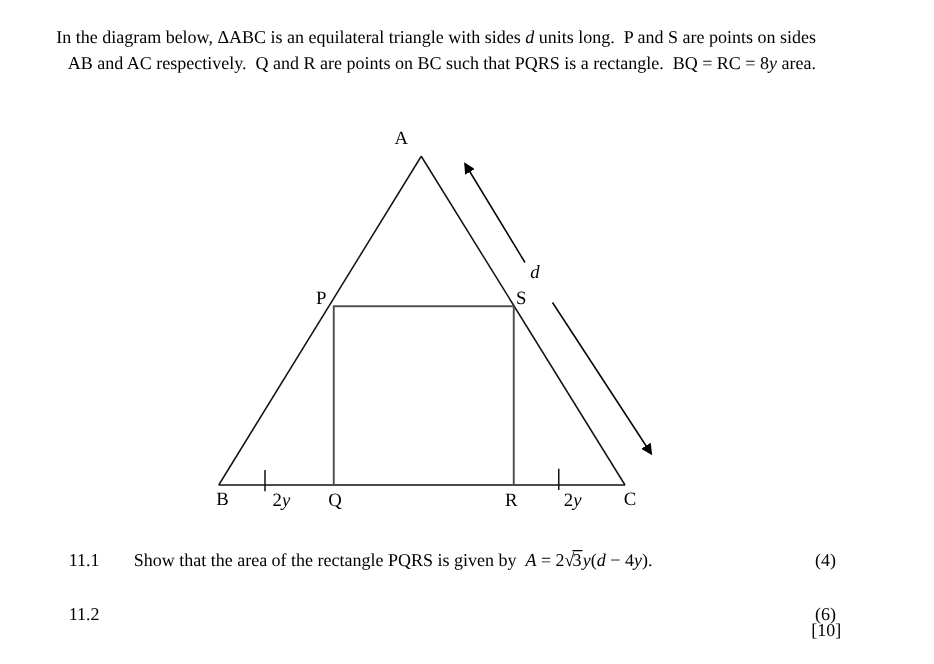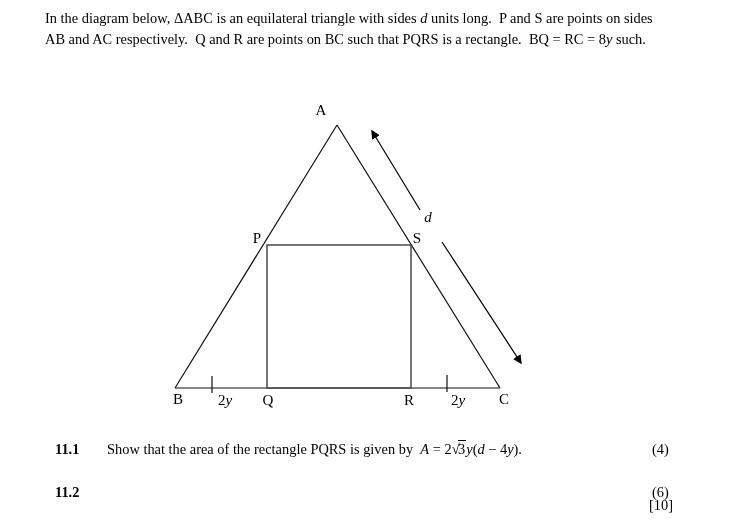--- a/index.html
+++ b/index.html
@@ -8,57 +8,58 @@
     width: 747px;
     height: 531px;
     background: #ffffff;
     font-family: "Liberation Serif", serif;
     color: #000;
     overflow: hidden;
   }
   .abs { position: absolute; }
   .intro {
     left: 45px;
-    top: 8px;
+    top: 20px;
     font-size: 14.4px;
     line-height: 20.7px;
+    text-align: right;
   }
   .line { white-space: pre; }
   .it { font-style: italic; }
   .diagram-svg { left: 0; top: 0; }
   .diagram-svg text {
     font-family: "Liberation Serif", serif;
     font-size: 15px;
     fill: #000;
   }
   .qnum, .qtext, .qmarks, .total {
     font-size: 14.4px;
     white-space: pre;
   }
   .q1-row  { top: 441px; }
   .q2-row  { top: 484px; }
-  .col-num  { left: 55px; font-weight: bold; }
+  .col-num  { left: 55px; }
   .col-text { left: 107px; }
   .col-marks { left: 652px; }
   .total { left: 649px; top: 497px; font-weight: normal; }
   .radical { letter-spacing: -1px; }
   .radicand {
     border-top: 1.3px solid #000;
     margin-left: -0.5px;
     padding-right: 1px;
   }
 </style>
 </head>
 <body>
 
 <div class="page">
 
   <div class="abs intro">
     <div class="line"><span>In the diagram below, ΔABC is an equilateral triangle with sides </span><span class="it">d</span><span> units long.  P and S are points on sides</span></div>
-    <div class="line"><span>AB and AC respectively.  Q and R are points on BC such that PQRS is a rectangle.  BQ = RC = 8</span><span class="it">y</span><span> such.</span></div>
+    <div class="line"><span>AB and AC respectively.  Q and R are points on BC such that PQRS is a rectangle.  BQ = RC = 8</span><span class="it">y</span><span> area.</span></div>
   </div>
 
   <svg class="abs diagram-svg" width="747" height="531" viewBox="0 0 747 531">
     <defs>
       <marker id="ah" viewBox="0 0 10 10" refX="8.5" refY="5" markerWidth="7.5" markerHeight="7.5" orient="auto">
         <path d="M0,0 L10,5 L0,10 z" fill="#000"></path>
       </marker>
     </defs>
 
     <line x1="337" y1="125" x2="175" y2="388" stroke="#111" stroke-width="1.2"></line>

